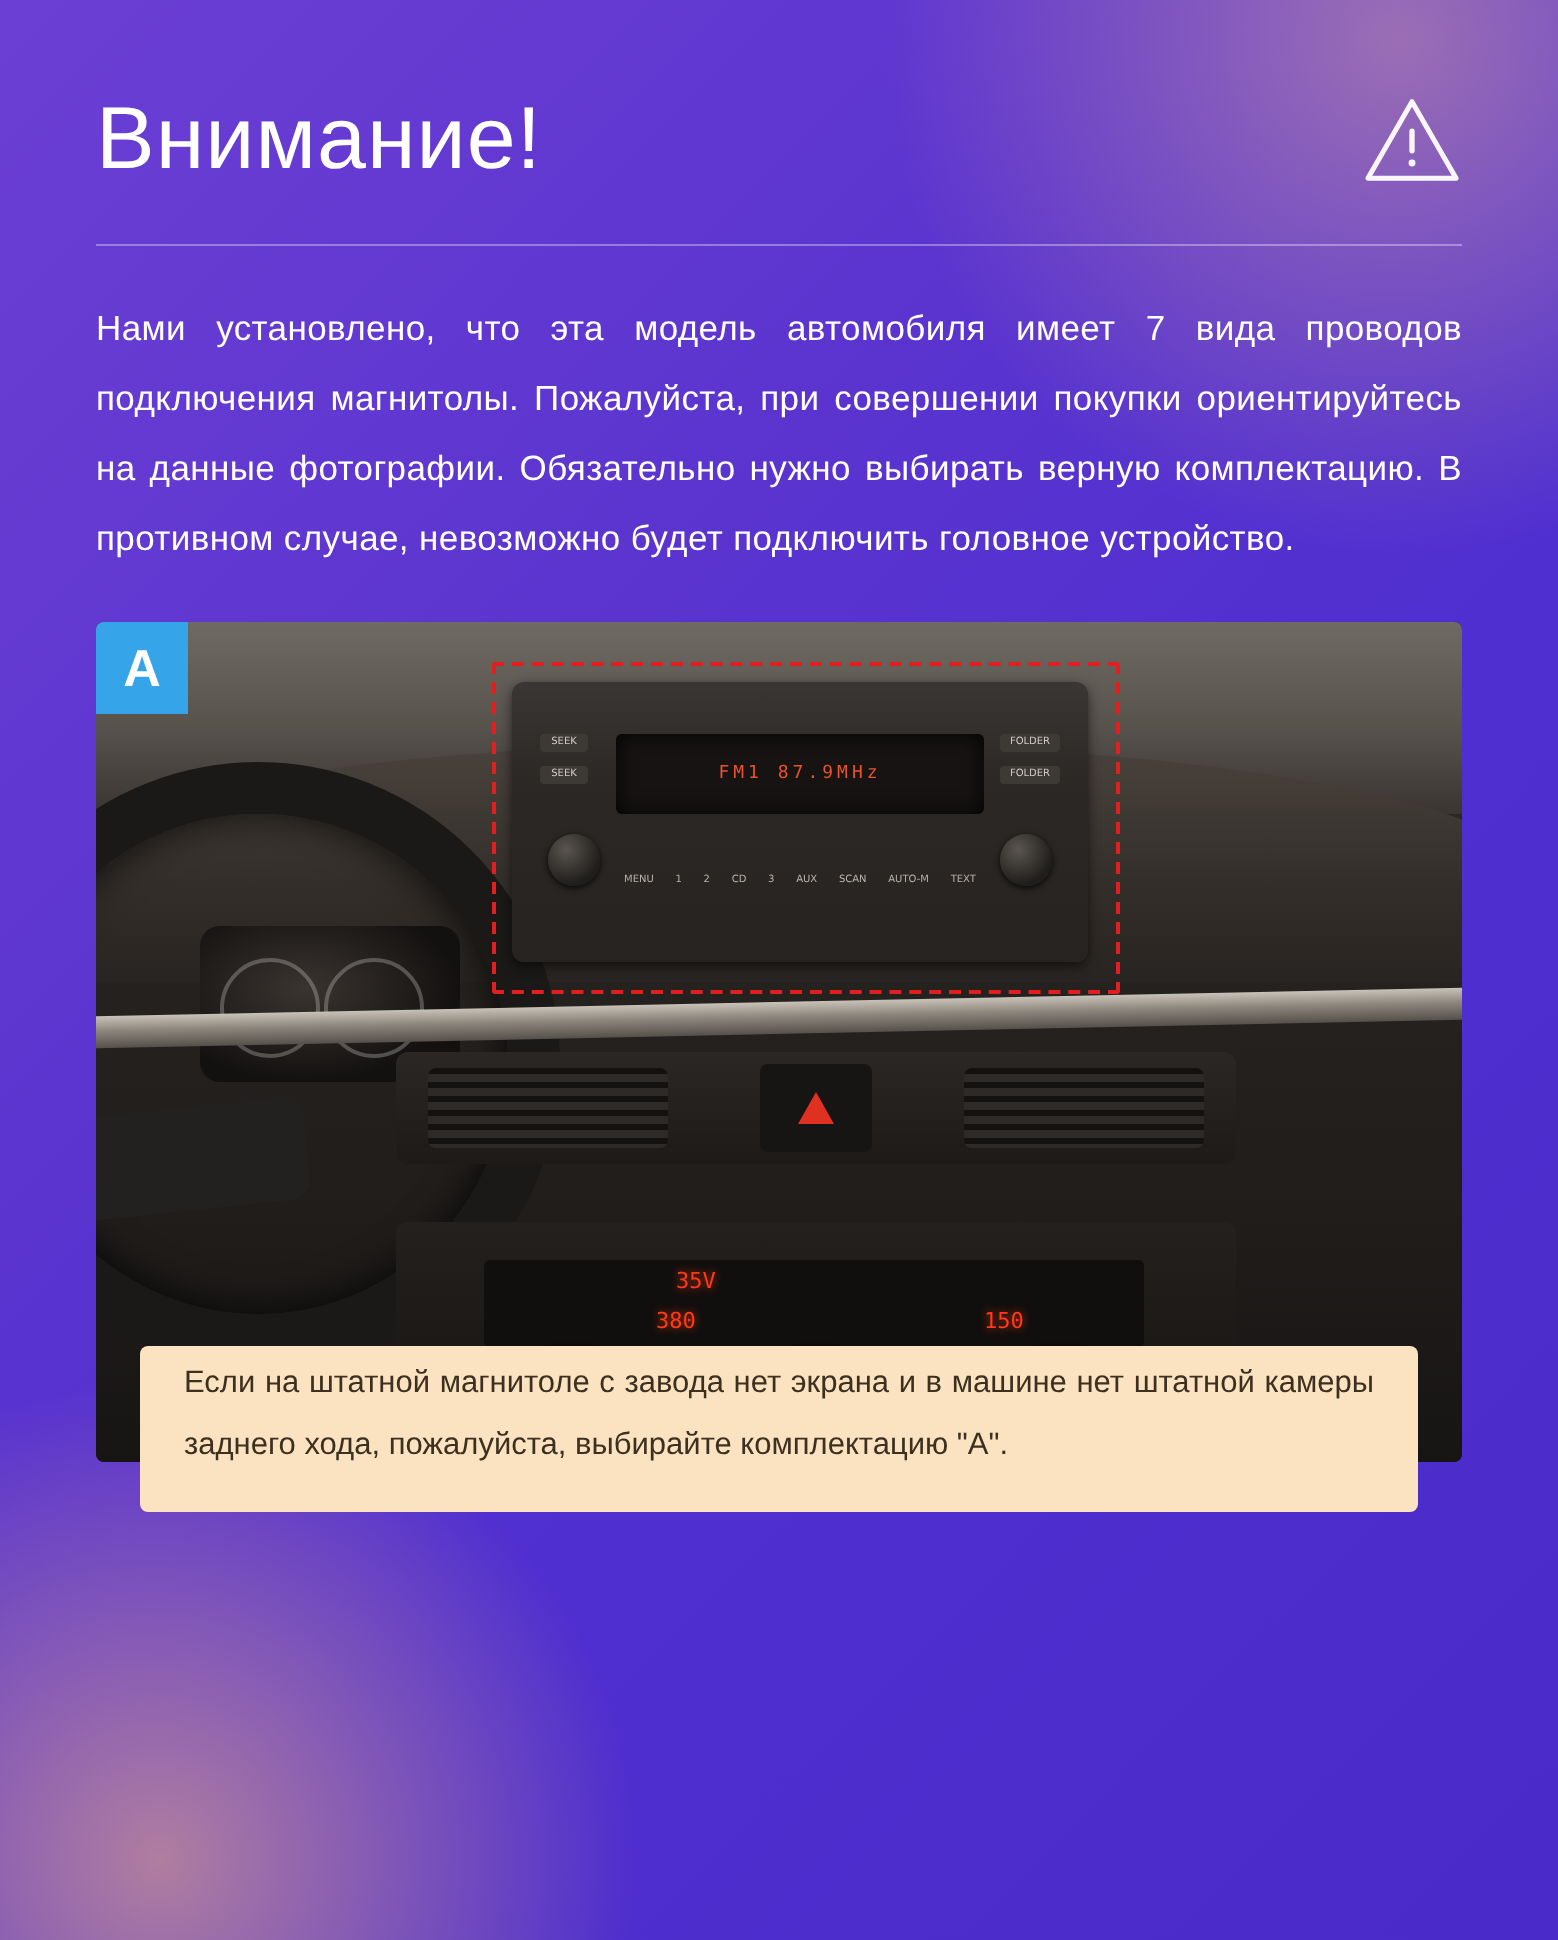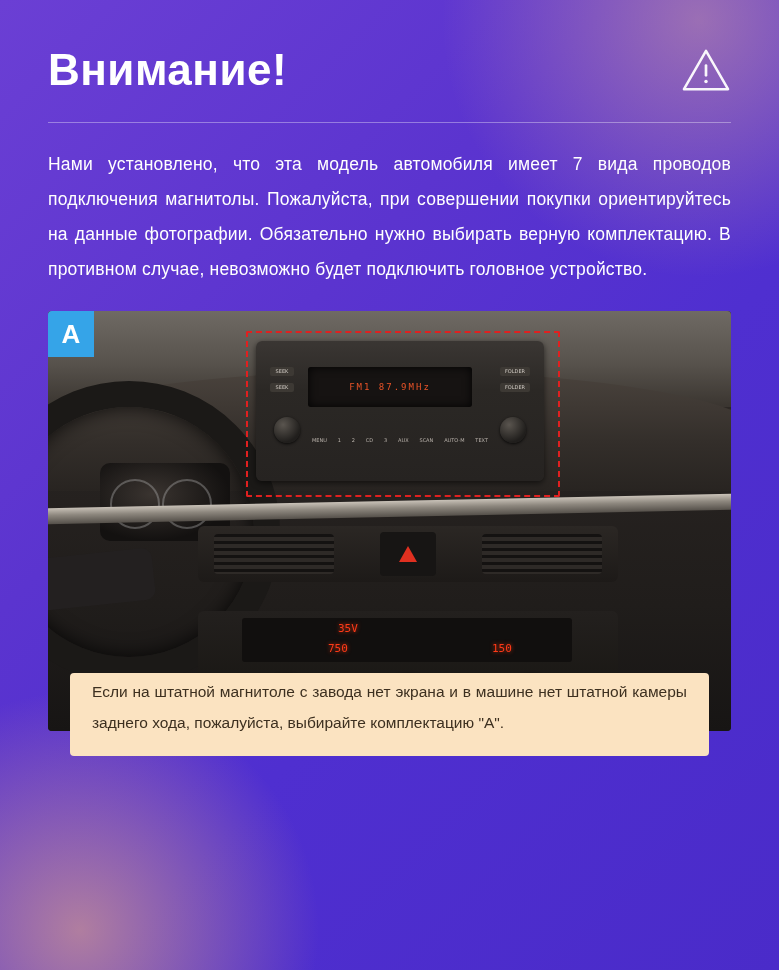--- a/index.html
+++ b/index.html
@@ -51,21 +51,21 @@
   .header {
     display: flex;
     align-items: center;
     justify-content: space-between;
     padding-top: 46px;
     padding-bottom: 18px;
   }
   .title {
     color: #ffffff;
     font-size: 44px;
-    font-weight: bold;
+    font-weight: normal;
     letter-spacing: 0.5px;
     line-height: 1.1;
     margin: 0;
   }
   .warn-icon {
     width: 50px;
     height: 46px;
     flex: none;
     opacity: 0.95;
   }
@@ -173,21 +173,21 @@
     width: 288px;
     height: 140px;
     background: linear-gradient(180deg, #3a3633 0%, #2b2825 35%, #262321 100%);
     border-radius: 6px;
     box-shadow: 0 2px 6px rgba(0,0,0,0.6);
   }
   .hu-screen {
     position: absolute;
     left: 52px;
     top: 26px;
-    width: 164px;
+    width: 184px;
     height: 40px;
     background: #161312;
     border-radius: 3px;
     box-shadow: inset 0 0 10px rgba(0,0,0,0.9);
   }
   .hu-screen .txt {
     position: absolute;
     left: 50%;
     top: 50%;
     transform: translate(-50%, -50%);
@@ -290,21 +290,21 @@
     left: 150px;
     top: 300px;
     width: 420px;
     height: 118px;
     background: linear-gradient(180deg, #23201e 0%, #15130f 100%);
     border-radius: 6px;
   }
   .climate-display {
     position: absolute;
     left: 44px;
-    top: 7px;
+    top: 19px;
     width: 330px;
     height: 44px;
     background: #110f0e;
     border-radius: 3px;
   }
   .climate-display .seg {
     position: absolute;
     color: #ff3a18;
     font-family: "DejaVu Sans Mono", monospace;
     font-size: 11px;
@@ -409,21 +409,21 @@
           <div class="vent left"></div>
           <div class="hazard">
             <div class="tri"></div>
           </div>
           <div class="vent right"></div>
         </div>
 
         <div class="climate">
           <div class="climate-display">
             <div class="seg" style="left:96px; top:4px;">35V</div>
-            <div class="seg" style="left:86px; top:24px;">750</div>
+            <div class="seg" style="left:86px; top:24px;">380</div>
             <div class="seg" style="left:250px; top:24px;">150</div>
           </div>
           <div class="cl-knob" style="left:66px;">
             <span>AUTO</span>
           </div>
           <div class="cl-knob" style="left:188px;">
             <span>OFF</span>
           </div>
           <div class="cl-knob" style="left:310px;">
             <span>DUAL</span>

